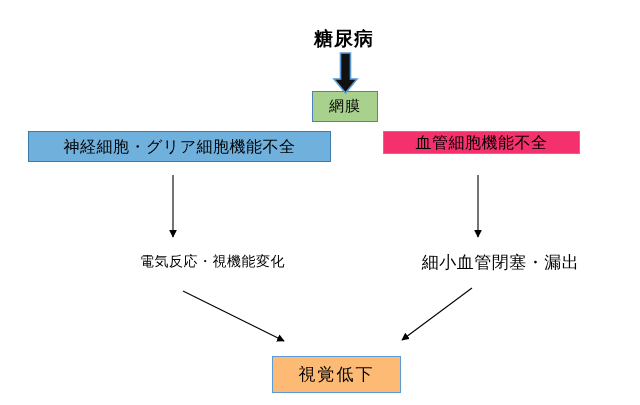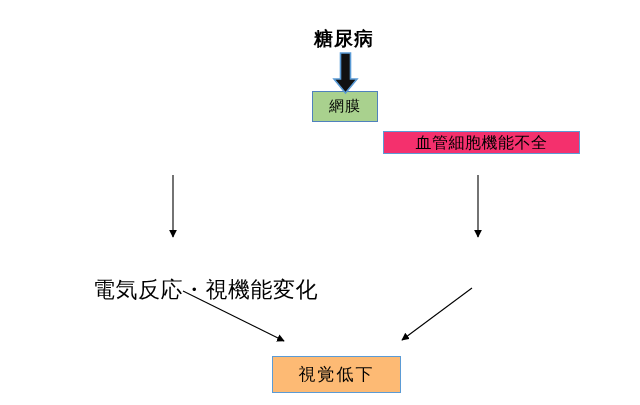--- a/index.html
+++ b/index.html
@@ -68,27 +68,26 @@
     width: 197px;
     height: 23px;
     background: #f4306d;
     border: 1.5px solid #5b9bd5;
     font-size: 16px;
     letter-spacing: 0.5px;
   }
 
   
   #label-electric {
-    left: 83px;
+    left: 90px;
     top: 249px;
     width: 245px;
     height: 26px;
-    font-size: 22px;
+    font-size: 14px;
     letter-spacing: 0.5px;
-    margin-top: 28px;
   }
   #label-microvascular {
     left: 393px;
     top: 249px;
     width: 215px;
     height: 26px;
     font-size: 17px;
     letter-spacing: 0.5px;
   }
 
@@ -115,25 +114,27 @@
 </style>
 </head>
 <body>
 
 <div id="canvas">
 
   <div class="node" id="title-diabetes">糖尿病</div>
 
   <div class="node" id="box-retina">網膜</div>
 
+  <div class="node" id="box-neuro">神経細胞・グリア細胞機能不全</div>
 
   <div class="node" id="box-vascular">血管細胞機能不全</div>
 
   <div class="node" id="label-electric">電気反応・視機能変化</div>
 
+  <div class="node" id="label-microvascular">細小血管閉塞・漏出</div>
 
   <div class="node" id="box-vision">視覚低下</div>
 
   <svg id="arrows" viewBox="0 0 640 405" width="640" height="405">
     <defs>
       <marker id="thinHead" viewBox="0 0 10 10" refX="9" refY="5" markerWidth="7" markerHeight="7" orient="auto-start-reverse">
         <path d="M 0 0 L 10 5 L 0 10 z" fill="#000000"></path>
       </marker>
     </defs>
 

